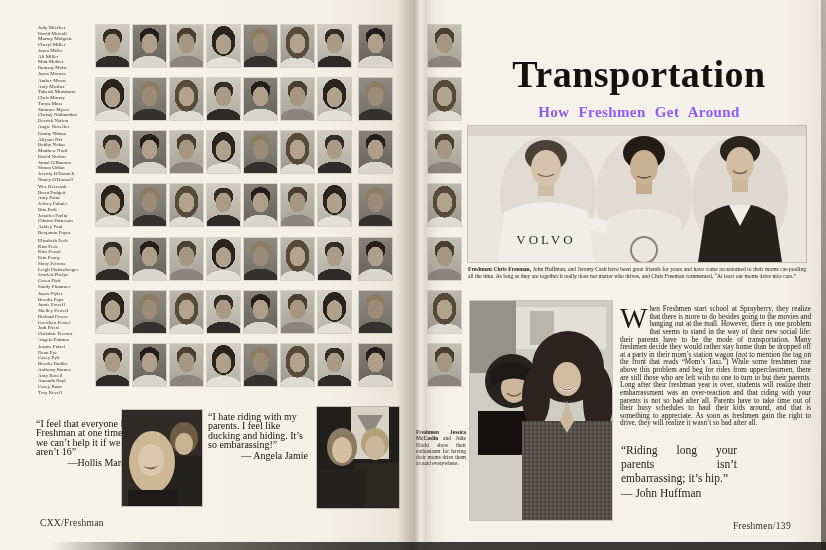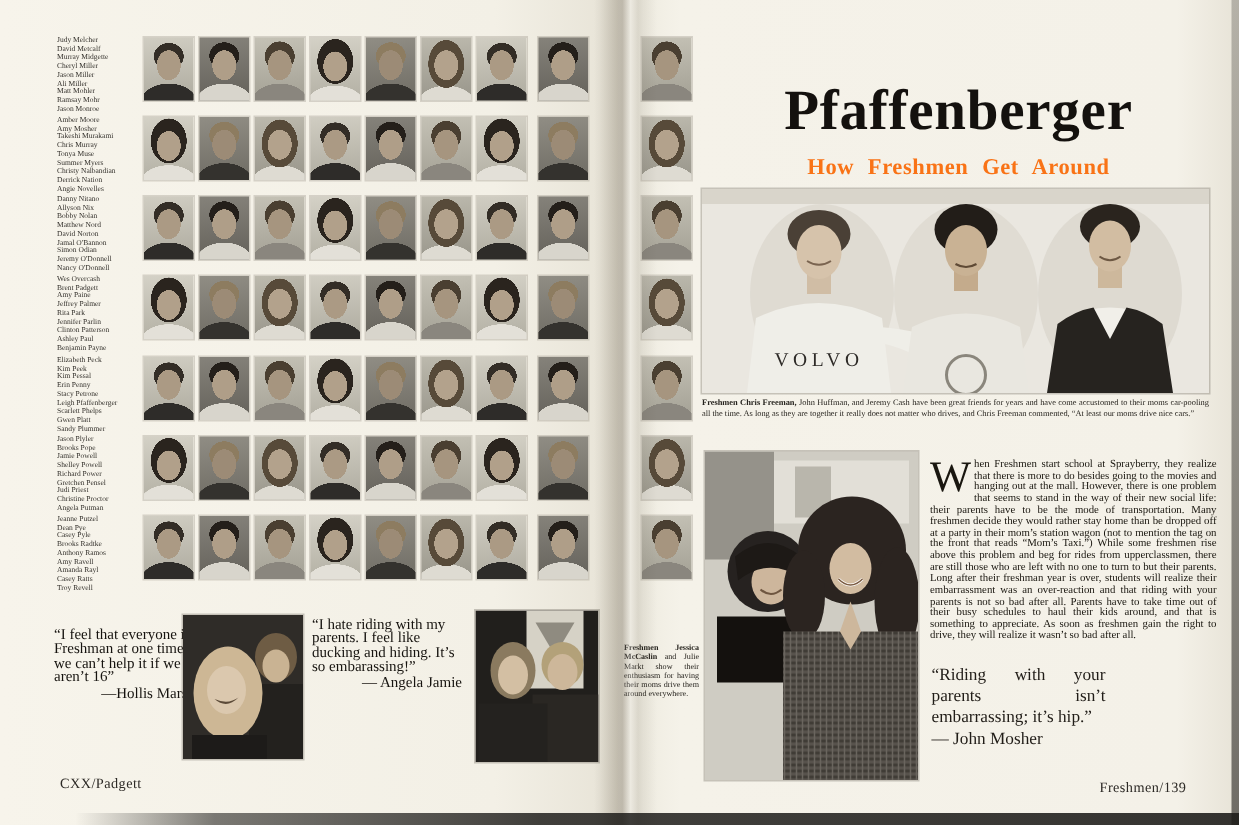--- a/index.html
+++ b/index.html
@@ -54,21 +54,21 @@
     linear-gradient(175deg,#85827a,#64615a);}
 
   
   .quote{position:absolute;font-size:10px;line-height:9.3px;color:#16130f;}
   .quote .attr{display:block;text-align:right;margin-top:2px;padding-right:6px;}
   .footer{position:absolute;font-size:9.5px;color:#2c2925;letter-spacing:.3px;}
 
   
   .title-block{position:absolute;left:468px;top:52px;width:342px;text-align:center;}
   .main-title{font-size:38px;font-weight:700;color:#14110e;letter-spacing:.5px;margin:0;}
-  .subtitle{font-size:15px;font-weight:700;color:#f97316;margin:8px 0 0 0;word-spacing:5px;letter-spacing:.4px;}
+  .subtitle{font-size:15px;font-weight:700;color:#8b5cf6;margin:8px 0 0 0;word-spacing:5px;letter-spacing:.4px;}
   .photo-frame{position:absolute;box-shadow:0 0 0 1px rgba(90,84,72,.3);}
   .caption{position:absolute;font-size:5.6px;line-height:6.8px;color:#26231e;text-align:justify;}
   .caption b{font-weight:700;}
   .article{position:absolute;left:620px;top:306px;width:191px;font-size:7.2px;line-height:7.62px;
            text-align:justify;color:#19160f;}
   .dropcap{float:left;font-size:29px;line-height:23px;padding:1px 2px 0 0;font-weight:400;}
   .pullquote{position:absolute;left:621px;top:443px;width:116px;font-size:11.5px;line-height:14px;
              color:#211d18;text-align:justify;}
   .pullquote .attr{display:block;text-align:left;margin-top:1px;}
   .side-caption{position:absolute;left:416px;top:429px;width:50px;font-size:5.4px;line-height:6.3px;
@@ -258,24 +258,24 @@
       <path d="M40 8 L66 8 L53 30 Z" fill="#8f8b80"></path>
       <ellipse cx="58" cy="36" rx="14" ry="15" fill="#b3a179"></ellipse>
       <ellipse cx="58" cy="41" rx="10" ry="12" fill="#cdb79a"></ellipse>
       <rect x="38" y="56" width="44" height="45" fill="#2a2723"></rect>
       <ellipse cx="25" cy="40" rx="15" ry="19" fill="#8a7a5f"></ellipse>
       <ellipse cx="25" cy="43" rx="10" ry="13" fill="#d3bfa3"></ellipse>
       <rect x="2" y="62" width="46" height="39" fill="#24221f"></rect>
     </svg>
   </div>
 
-  <div class="footer" style="left:40px;top:518px;">CXX/Padgett</div>
+  <div class="footer" style="left:40px;top:518px;">CXX/Freshman</div>
 
   <div class="title-block">
-    <h1 class="main-title">Pfaffenberger</h1>
+    <h1 class="main-title">Transportation</h1>
     <h2 class="subtitle">How Freshmen Get Around</h2>
   </div>
 
   <div class="photo-frame" style="left:468px;top:126px;width:338px;height:136px;">
     <svg viewBox="0 0 338 136" preserveAspectRatio="none">
       <rect width="338" height="136" fill="#eae7e0"></rect>
       <rect width="338" height="10" fill="#d9d5cb"></rect>
       <ellipse cx="80" cy="70" rx="48" ry="60" fill="#dfdbd2"></ellipse>
       <ellipse cx="176" cy="70" rx="48" ry="60" fill="#e0dcd3"></ellipse>
       <ellipse cx="272" cy="70" rx="48" ry="60" fill="#dedad1"></ellipse>
@@ -342,22 +342,22 @@
 
   <div class="side-caption">
     <b>Freshmen Jessica McCaslin</b><span> and Julie Markt show their enthusiasm for having their moms drive them around everywhere.</span>
   </div>
 
   <div class="article">
     <span class="dropcap">W</span><span>hen Freshmen start school at Sprayberry, they realize that there is more to do besides going to the movies and hanging out at the mall. However, there is one problem that seems to stand in the way of their new social life: their parents have to be the mode of transportation. Many freshmen decide they would rather stay home than be dropped off at a party in their mom’s station wagon (not to mention the tag on the front that reads “Mom’s Taxi.”) While some freshmen rise above this problem and beg for rides from upperclassmen, there are still those who are left with no one to turn to but their parents. Long after their freshman year is over, students will realize their embarrassment was an over-reaction and that riding with your parents is not so bad after all. Parents have to take time out of their busy schedules to haul their kids around, and that is something to appreciate. As soon as freshmen gain the right to drive, they will realize it wasn’t so bad after all.</span>
   </div>
 
   <div class="pullquote">
-    <span>“Riding with your parents isn’t embarrassing; it’s hip.”</span>
-    <span class="attr">— John Mosher</span>
+    <span>“Riding long your parents isn’t embarrassing; it’s hip.”</span>
+    <span class="attr">— John Huffman</span>
   </div>
 
   <div class="footer" style="left:733px;top:521px;">Freshmen/139</div>
 
   <div class="gutter"></div>
   <div class="edge-bottom"></div>
   <div class="edge-right"></div>
 </div>
 
 </body></html>

